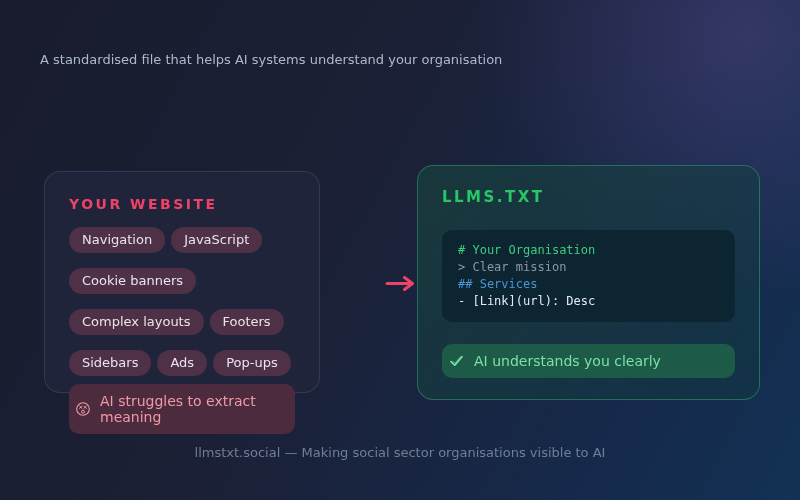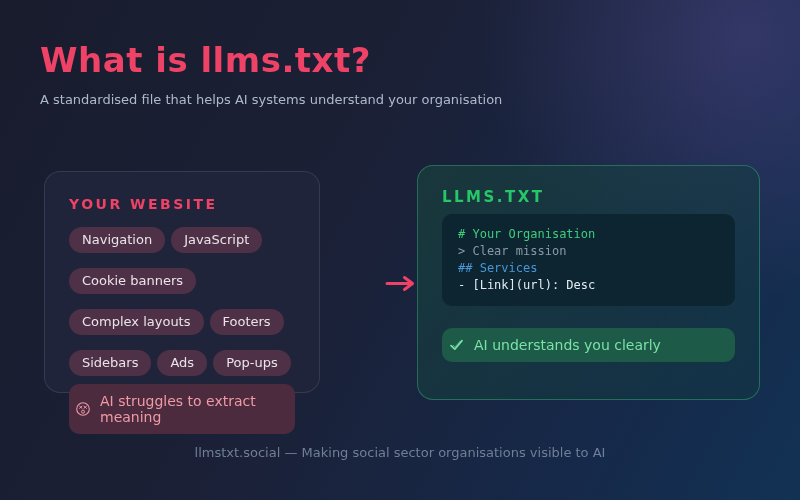--- a/index.html
+++ b/index.html
@@ -49,21 +49,21 @@
     padding: 22px 24px;
     background: linear-gradient(135deg, rgba(24, 72, 62, 0.58), rgba(18, 54, 66, 0.52));
     border: 1px solid rgba(48, 160, 110, 0.55);
   }
   .card h2 {
     font-size: 14px;
     font-weight: bold;
     letter-spacing: 2.5px;
   }
   .card-website h2 { color: var(--accent_pink); margin-bottom: 15px; }
-  .card-llms h2 { color: var(--accent_green); margin-bottom: 8px; font-size: 15px; }
+  .card-llms h2 { color: var(--accent_green); margin-bottom: 24px; font-size: 15px; }
 
   
   .pills { display: flex; flex-wrap: wrap; gap: 15px 6px; text-align: center; }
   .pill {
     background: #4e3147;
     color: #eae4ea;
     font-size: 13px;
     line-height: 18px;
     padding: 4px 13px;
     border-radius: 999px;
@@ -113,21 +113,20 @@
     font-size: 13px;
     color: #6e7f96;
   }
 </style>
 </head>
 <body>
 
 <div class="stage">
 
   <header class="hdr">
-    <h1>What is llms.txt?</h1>
     <p>A standardised file that helps AI systems understand your organisation</p>
   </header>
 
   <section class="card card-website">
     <h2>YOUR WEBSITE</h2>
     <div class="pills">
 
     <span class="pill">Navigation</span>
         <span class="pill">JavaScript</span>
         <span class="pill">Cookie banners</span>

